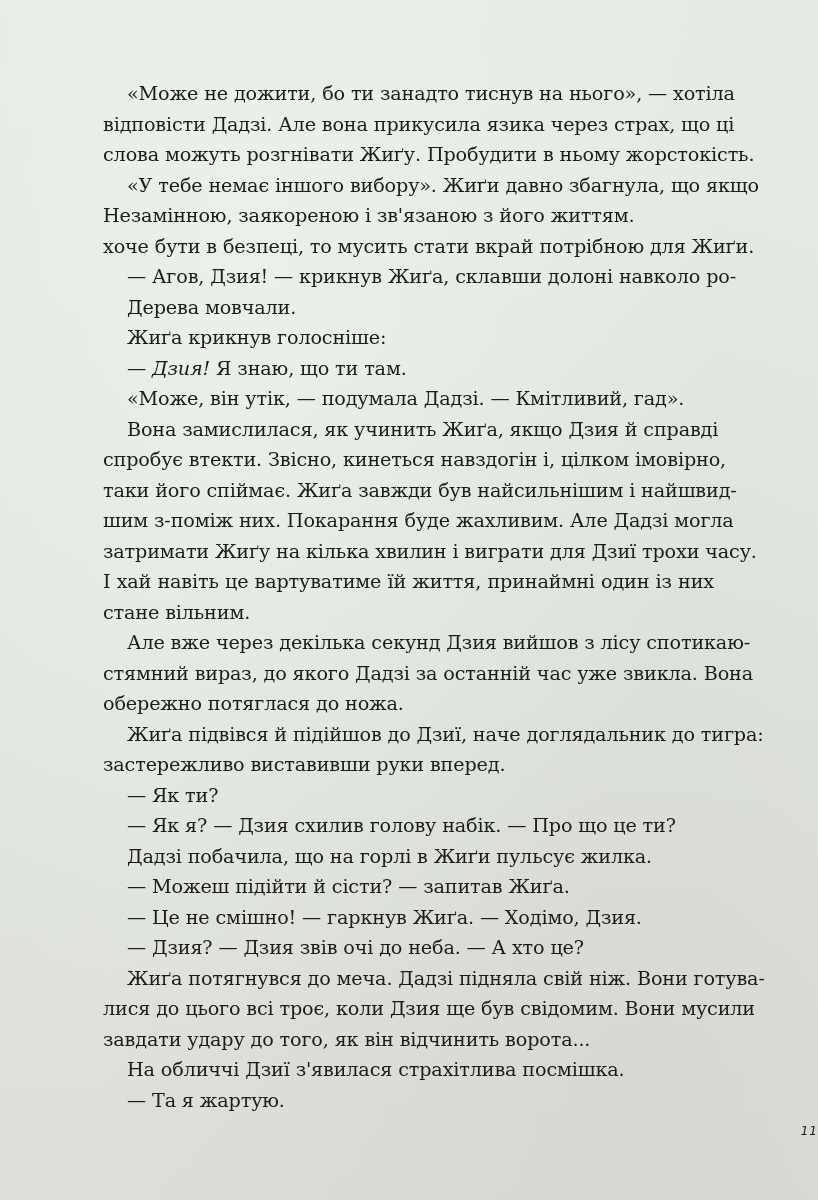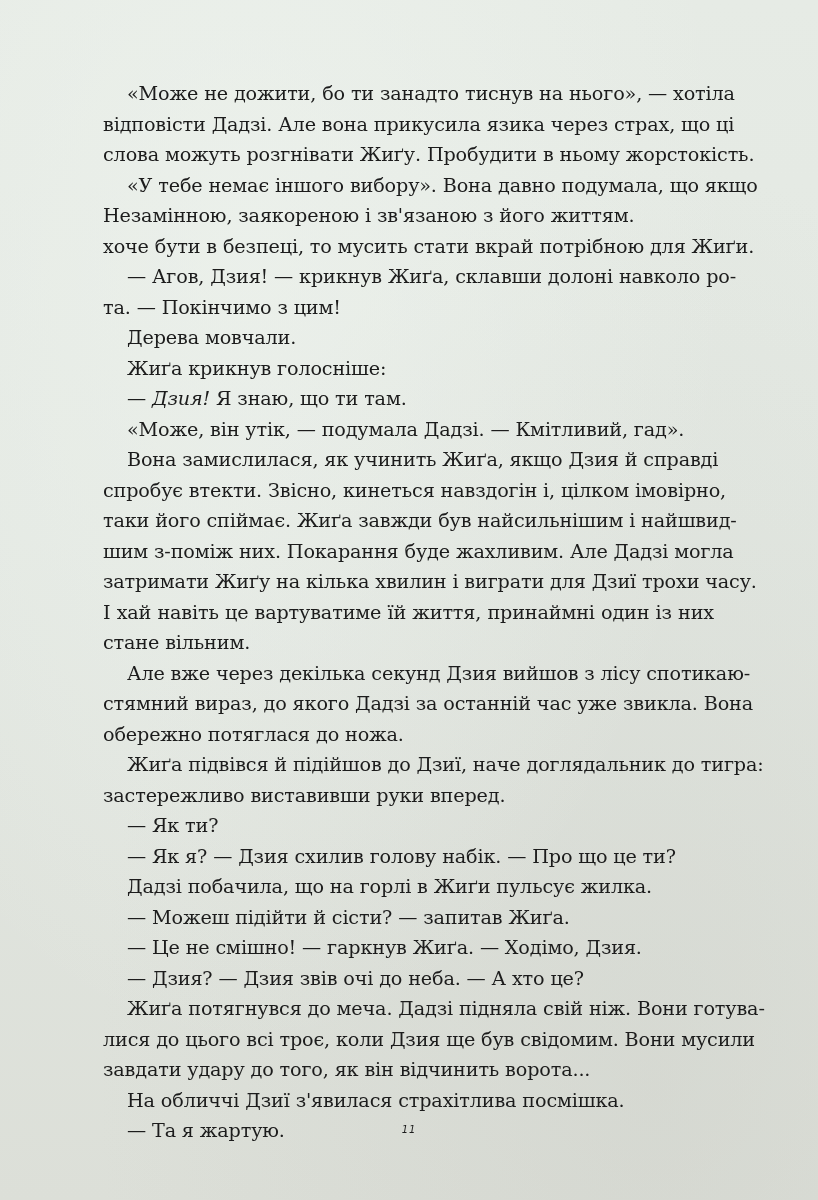--- a/index.html
+++ b/index.html
@@ -40,41 +40,40 @@
       text-align-last: justify;
     }
     .line.indent { padding-left: 24px; }
     .line.last { text-align-last: left; }
     .line em { font-style: italic; }
     .page-number {
       position: absolute;
       left: 0;
       width: 818px;
       top: 1124px;
-      text-align: center;
+      text-align: right;
       font-family: "DejaVu Sans", "Liberation Sans", sans-serif;
-      font-size: 10px;
+      font-size: 12px;
       color: #1c1c1c;
       letter-spacing: 1px;
       font-style: italic;
     }
   </style>
 </head>
 <body>
 
 <div class="page">
   <div class="text-block">
     <span class="line indent">«Може не дожити, бо ти занадто тиснув на нього», — хотіла</span>
     <span class="line">відповісти Дадзі. Але вона прикусила язика через страх, що ці</span>
     <span class="line">слова можуть розгнівати Жиґу. Пробудити в ньому жорстокість.</span>
-    <span class="line indent">«У тебе немає іншого вибору». Вона давно подумала, що якщо</span>
+    <span class="line indent">«У тебе немає іншого вибору». Жиґи давно збагнула, що якщо</span>
     <span class="line last">Незамінною, заякореною і зв'язаною з його життям.</span>
     <span class="line">хоче бути в безпеці, то мусить стати вкрай потрібною для Жиґи.</span>
     <span class="line indent">— Агов, Дзия! — крикнув Жиґа, склавши долоні навколо ро-</span>
-    <span class="line last">та. — Покінчимо з цим!</span>
     <span class="line indent last">Дерева мовчали.</span>
     <span class="line indent last">Жиґа крикнув голосніше:</span>
     <span class="line indent last"><span>— </span><em>Дзия!</em><span> Я знаю, що ти там.</span></span>
     <span class="line indent last">«Може, він утік, — подумала Дадзі. — Кмітливий, гад».</span>
     <span class="line indent">Вона замислилася, як учинить Жиґа, якщо Дзия й справді</span>
     <span class="line">спробує втекти. Звісно, кинеться навздогін і, цілком імовірно,</span>
     <span class="line">таки його спіймає. Жиґа завжди був найсильнішим і найшвид-</span>
     <span class="line">шим з-поміж них. Покарання буде жахливим. Але Дадзі могла</span>
     <span class="line">затримати Жиґу на кілька хвилин і виграти для Дзиї трохи часу.</span>
     <span class="line">І хай навіть це вартуватиме їй життя, принаймні один із них</span>

